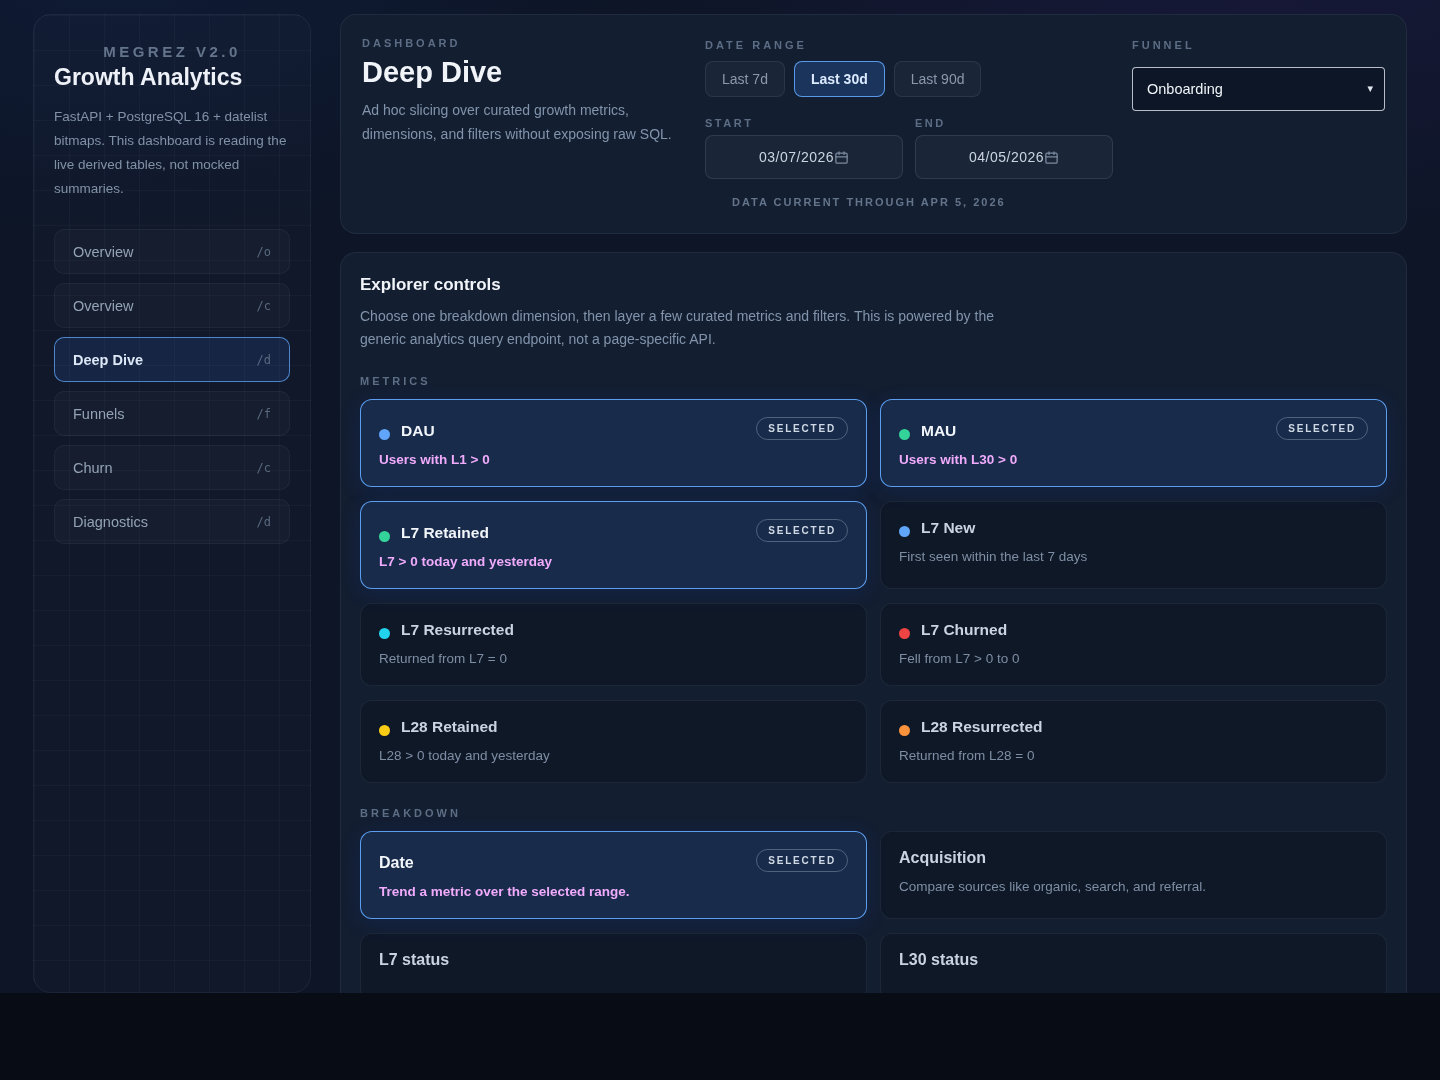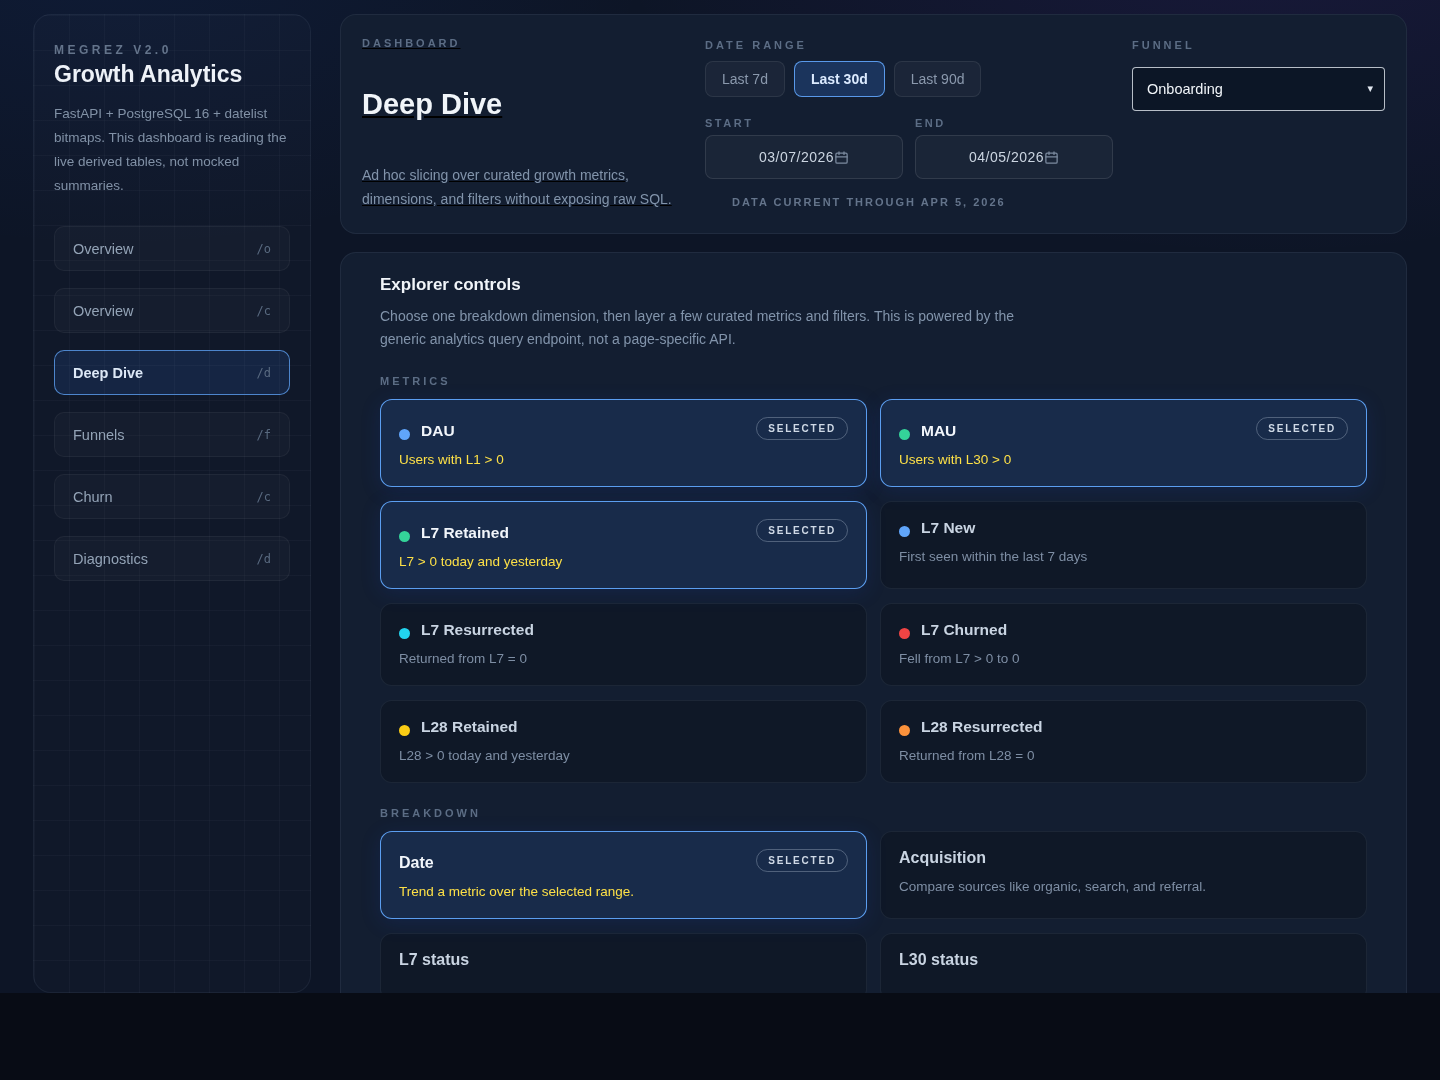--- a/index.html
+++ b/index.html
@@ -20,43 +20,43 @@
   .sidebar {
     width:278px; height:979px; flex-shrink:0; border-radius:18px;
     background:
       linear-gradient(rgba(148,163,184,0.045) 1px, transparent 1px),
       linear-gradient(90deg, rgba(148,163,184,0.045) 1px, transparent 1px),
       rgba(148,163,184,0.028);
     background-size:35px 35px, 35px 35px, auto;
     border:1px solid rgba(148,163,184,0.09);
     padding:28px 20px; overflow:hidden;
   }
-  .brand { font-size:12px; letter-spacing:3.5px; color:#64748b; font-weight:600; }
+  .brand { font-size:15px; letter-spacing:3.5px; color:#64748b; font-weight:600;text-align:center; }
   .sidebar-title { font-size:23px; font-weight:700; color:#eef2f8; margin-top:4px; }
   .sidebar-desc { font-size:13.5px; line-height:1.78; color:#8191a6; margin-top:14px; }
   .nav { margin-top:28px; }
   .nav-item {
-    height:45px; margin-bottom:17px; border-radius:10px; padding:2px 18px;
+    height:45px; margin-bottom:9px; border-radius:10px; padding:2px 18px;
     display:flex; align-items:center; justify-content:space-between;
     background:rgba(255,255,255,0.025); border:1px solid rgba(255,255,255,0.05);
     cursor:pointer;
     gap:30px;
   }
   .nav-item.active { background:rgba(59,130,246,0.13); border:1px solid rgba(96,165,250,0.75); }
   .nav-label { font-size:14.5px; color:#93a3b6; }
   .nav-item.active .nav-label { color:#dde8f6; font-weight:600; }
   .nav-key { font-family:"DejaVu Sans Mono", monospace; font-size:12px; color:#596a80; }
 
   
   .main { flex:1; min-width:0; }
   .panel {
     background:#131e31; border:1px solid rgba(148,163,184,0.10); border-radius:16px;
   }
   .header-card { height:220px; margin-bottom:18px; display:flex; padding:22px 21px; }
-  .header-left { width:343px; padding-right:26px; display:flex; flex-direction:column; justify-content:space-between; flex-shrink:0;text-decoration:underline; }
+  .header-left { width:343px; padding-right:26px; display:flex; flex-direction:column; justify-content:flex-start; flex-shrink:0; }
   .page-title { font-size:29px; font-weight:700; color:#f1f5f9; margin-top:7px; }
   .page-subtitle { font-size:14px; line-height:1.72; color:#8294ab; margin-top:9px; max-width:320px; }
   .header-mid { padding-top:2px; }
   .range-buttons { display:flex; gap:9px; margin-top:10px; }
   .range-btn {
     font-family:inherit; font-size:14px; color:#8b99ad; padding:9px 16px; border-radius:8px;
     background:rgba(255,255,255,0.035); border:1px solid rgba(255,255,255,0.08); cursor:pointer;
   }
   .range-btn.active { background:rgba(59,130,246,0.22); border:1px solid rgba(96,165,250,0.9); color:#dbeafe; font-weight:600; }
   .date-row { display:flex; gap:12px; margin-top:20px; }
@@ -72,21 +72,21 @@
   .select-wrap { position:relative; margin-top:16px; }
   .funnel-select {
     width:253px; height:44px; border-radius:4px; padding:0 14px;
     appearance:none; -webkit-appearance:none;
     background:#0c1626; border:1px solid rgba(226,232,240,0.8);
     color:#f1f5f9; font-size:14.5px; font-family:inherit; cursor:pointer;
   }
   .select-caret { position:absolute; right:12px; top:50%; transform:translateY(-54%); font-size:11px; color:#e2e8f0; pointer-events:none; }
 
   
-  .explorer-card { padding:22px 39px; min-height:810px; }
+  .explorer-card { padding:22px 19px; min-height:810px; }
   .explorer-title { font-size:17px; font-weight:700; color:#f1f5f9; }
   .explorer-desc { font-size:14px; line-height:1.66; color:#8294ab; margin-top:10px; max-width:660px; }
   .section-label { margin:24px 0 12px; }
   .grid { display:grid; grid-template-columns:1fr 1fr; gap:14px 13px; }
   .card {
     border-radius:12px; padding:17px 18px 19px; cursor:pointer;
     background:rgba(8,13,23,0.35); border:1px solid rgba(148,163,184,0.10);
   }
   .card.selected {
     background:rgba(59,130,246,0.13);
@@ -97,21 +97,21 @@
   .dot { width:11px; height:11px; border-radius:50%; margin-right:11px; flex-shrink:0; }
   .card-name { font-size:15.5px; font-weight:600; color:#c9d4e2; margin-right:auto; }
   .card.selected .card-name { color:#f2f6fb; }
   .bd-name { font-size:16px; font-weight:600; color:#c9d4e2; margin-right:auto; }
   .card.selected .bd-name { color:#f2f6fb; }
   .badge {
     font-size:10px; letter-spacing:1.8px; font-weight:700; color:#cfd9e6;
     border:1px solid rgba(148,163,184,0.45); border-radius:999px; padding:5px 11px;
   }
   .card-desc { font-size:13.5px; color:#7e8ea4; margin-top:12px; }
-  .card.selected .card-desc { color:#fde047; }
+  .card.selected .card-desc { color:#f0abfc;font-weight:bold; }
 </style>
 </head>
 <body>
 
 <div class="viewport">
   <div class="page">
 
     <aside class="sidebar">
       <div class="brand">MEGREZ V2.0</div>
       <h1 class="sidebar-title">Growth Analytics</h1>

